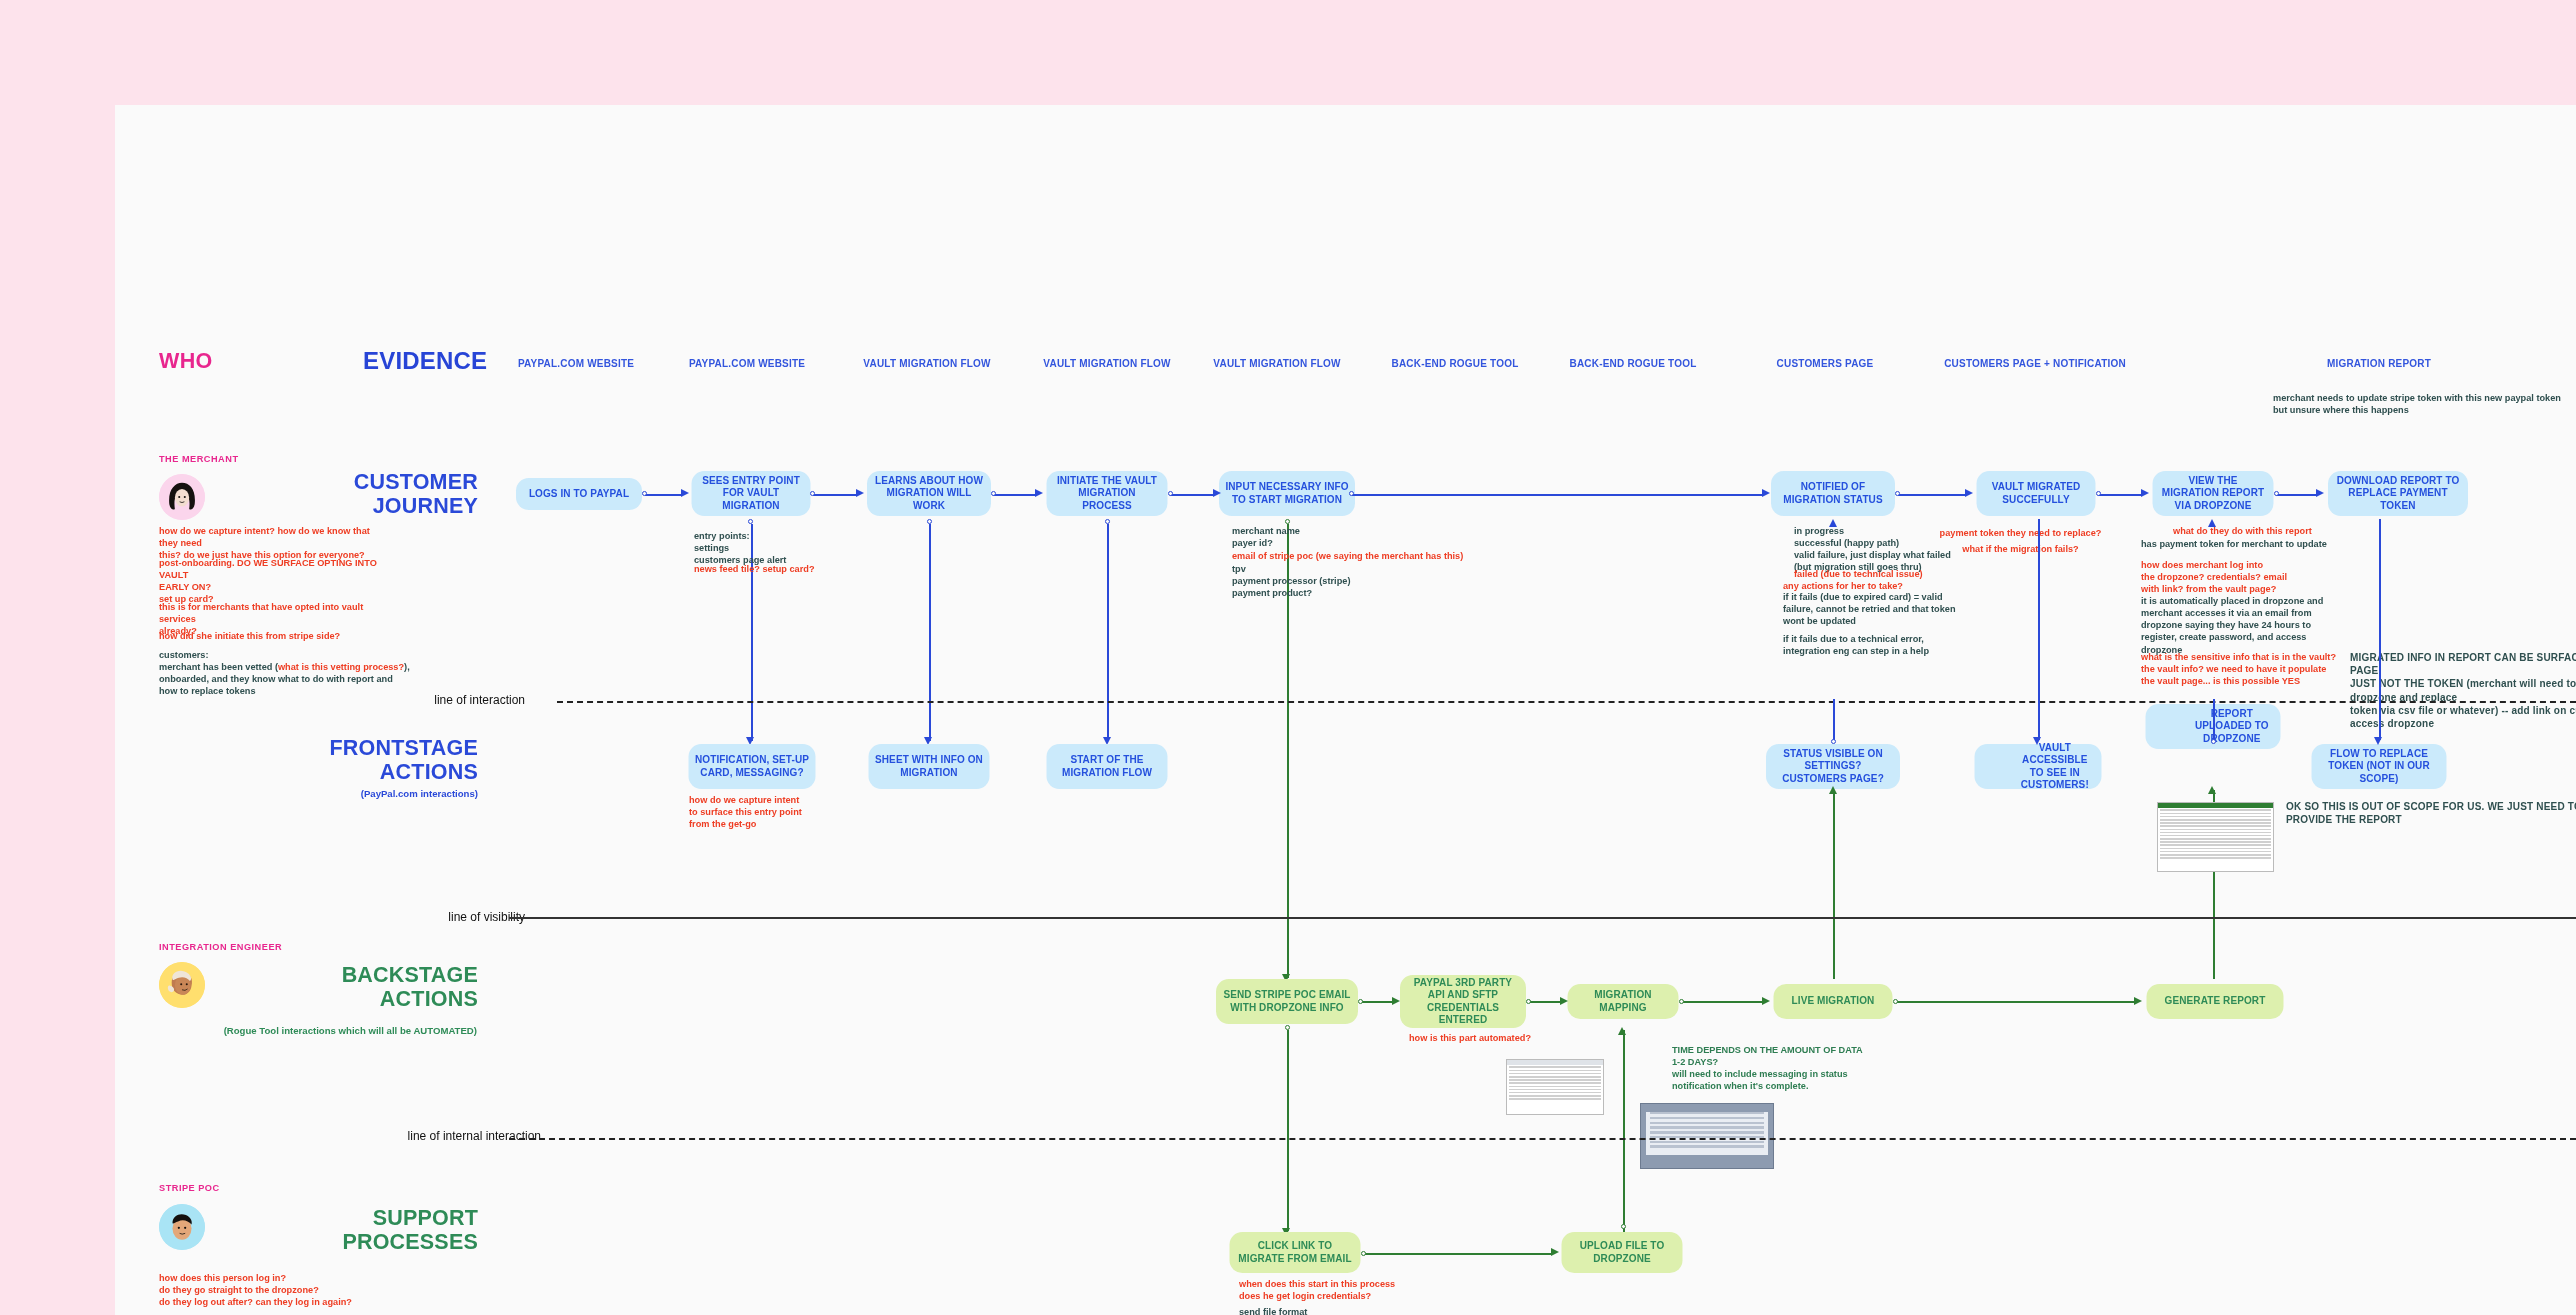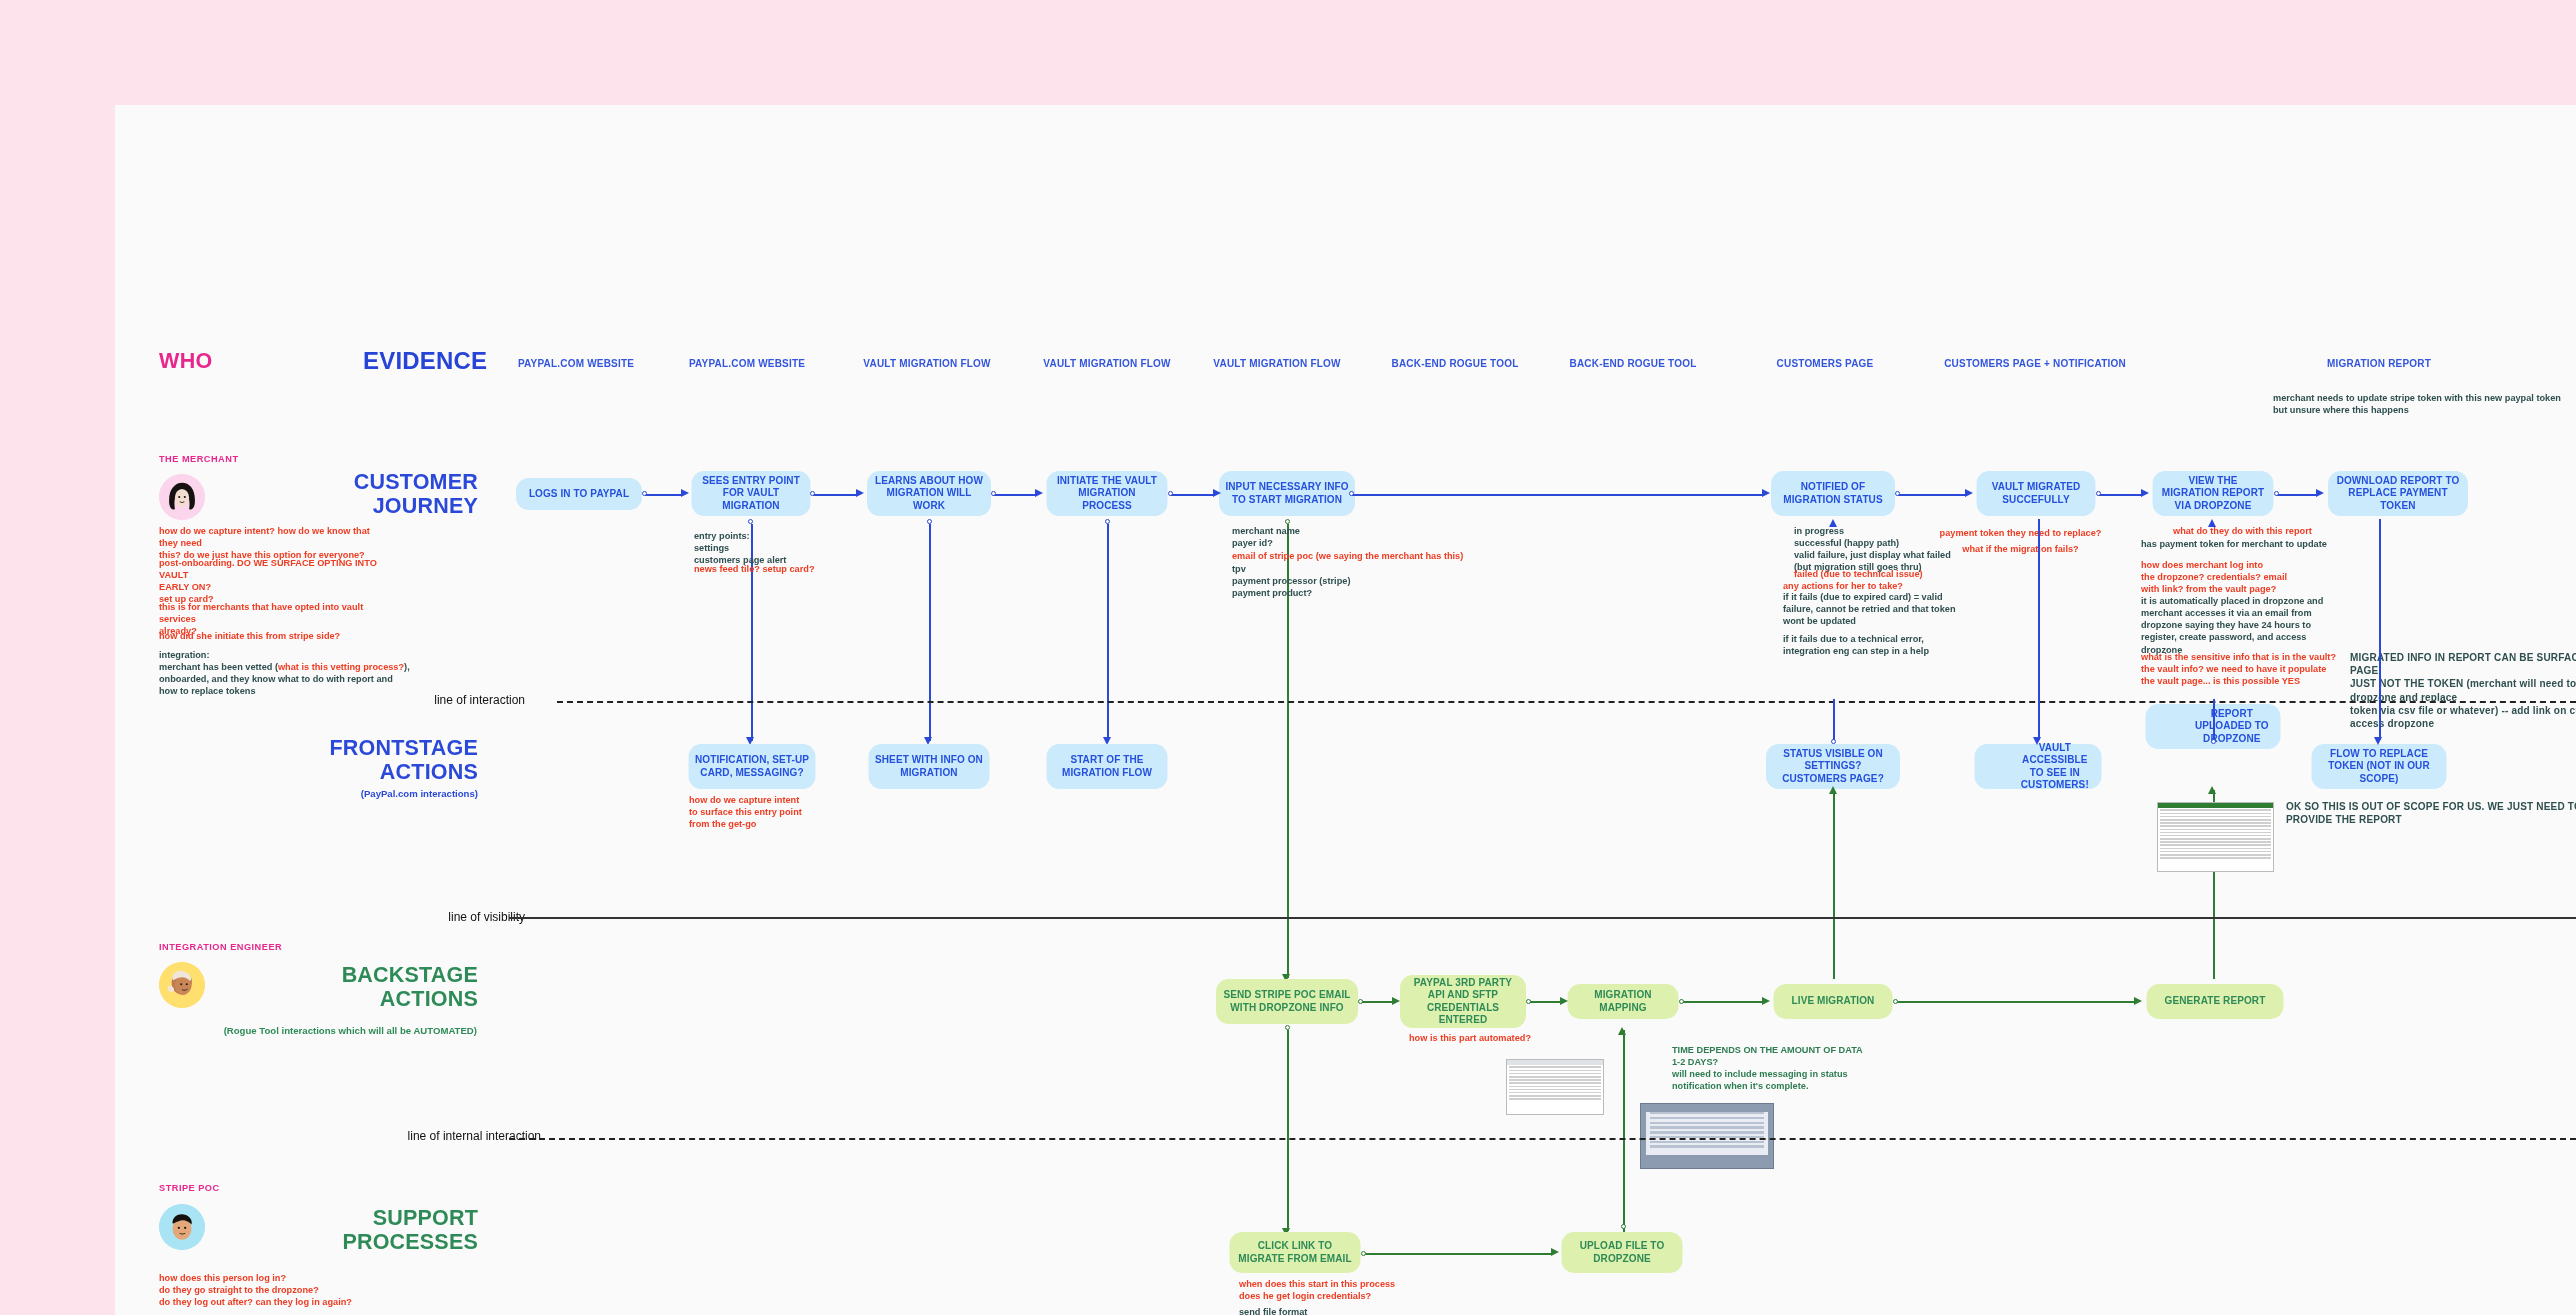--- a/index.html
+++ b/index.html
@@ -145,21 +145,21 @@
 </div>
 
 <div class="note red" style="left:159px;top:525px;width:231px;">how do we capture intent? how do we know that they need
 this? do we just have this option for everyone?</div>
 <div class="note red" style="left:159px;top:557px;width:231px;">post-onboarding. DO WE SURFACE OPTING INTO VAULT
 EARLY ON?
 set up card?</div>
 <div class="note red" style="left:159px;top:601px;width:231px;">this is for merchants that have opted into vault services
 already?</div>
 <div class="note red" style="left:159px;top:630px;width:231px;">how did she initiate this from stripe side?</div>
-<div class="note dark" style="left:159px;top:649px;width:239px;">integration:</div>
+<div class="note dark" style="left:159px;top:649px;width:239px;">customers:</div>
 <div class="note dark" style="left:159px;top:661px;width:255px;"><span>merchant has been vetted (</span><span class="note red" style="position:static;">what is this vetting process?</span><span>),</span></div>
 <div class="note dark" style="left:159px;top:673px;width:239px;">onboarded, and they know what to do with report and
 how to replace tokens</div>
 
 <div class="step blue" style="left:579px;top:478px;width:126px;height:32px;">LOGS IN TO PAYPAL</div>
 <div class="step blue" style="left:751px;top:471px;width:119px;height:45px;">SEES ENTRY POINT FOR VAULT MIGRATION</div>
 <div class="step blue" style="left:929px;top:471px;width:124px;height:45px;">LEARNS ABOUT HOW MIGRATION WILL WORK</div>
 <div class="step blue" style="left:1107px;top:471px;width:121px;height:45px;">INITIATE THE VAULT MIGRATION PROCESS</div>
 <div class="step blue" style="left:1287px;top:471px;width:136px;height:45px;">INPUT NECESSARY INFO TO START MIGRATION</div>
 <div class="step blue" style="left:1833px;top:471px;width:124px;height:45px;">NOTIFIED OF MIGRATION STATUS</div>

